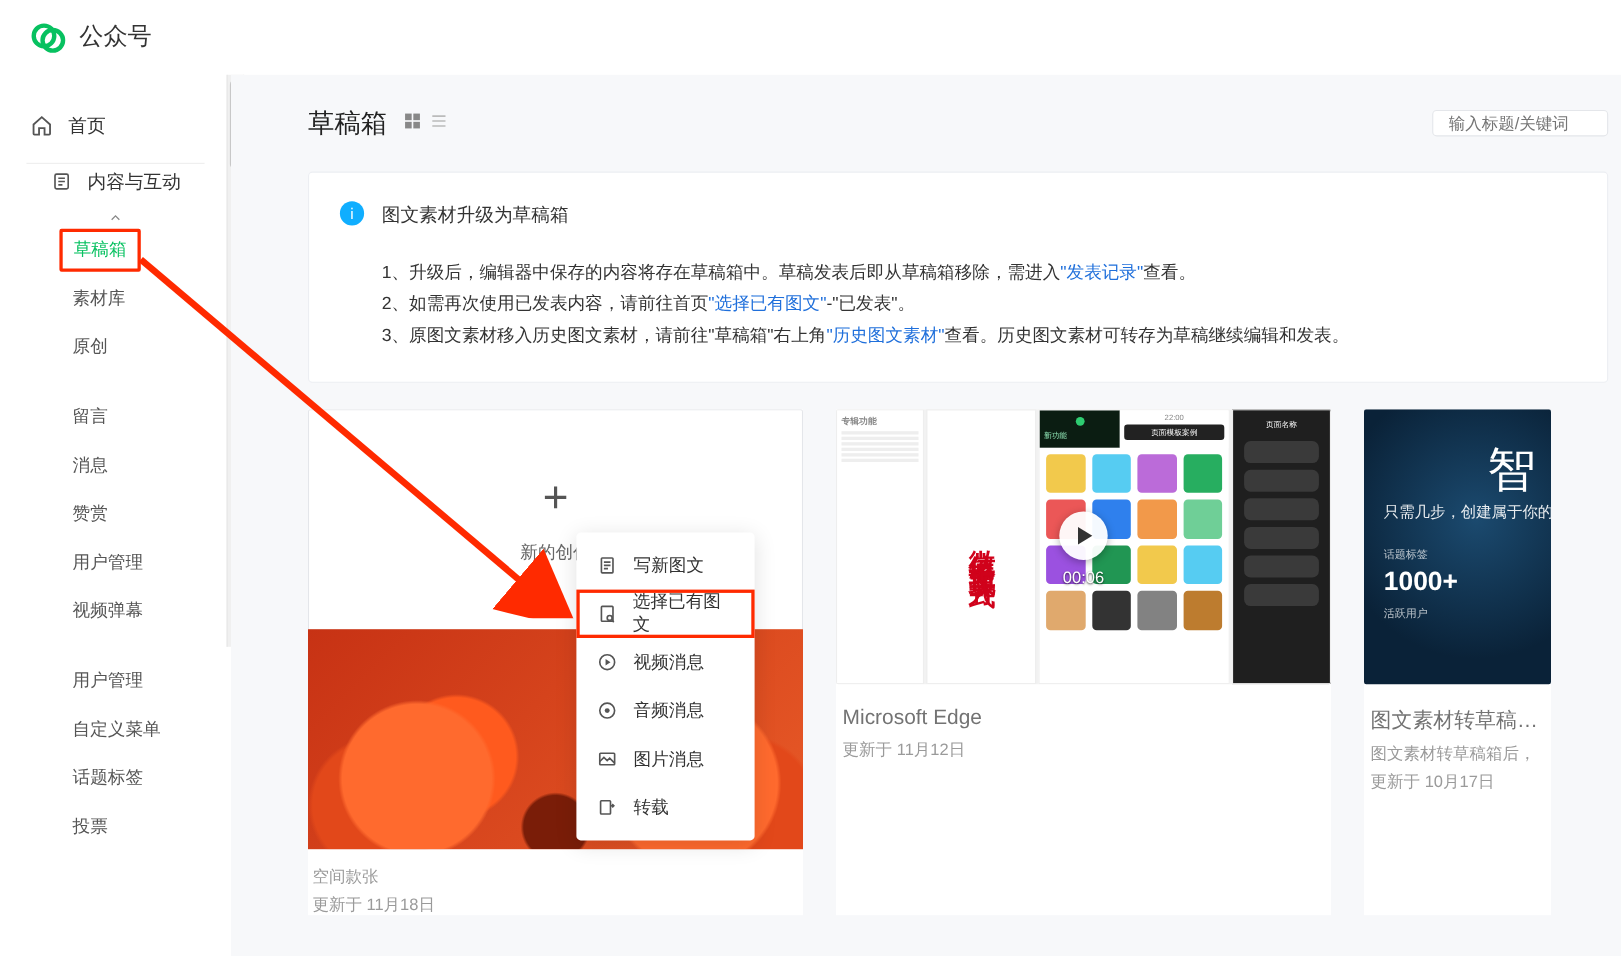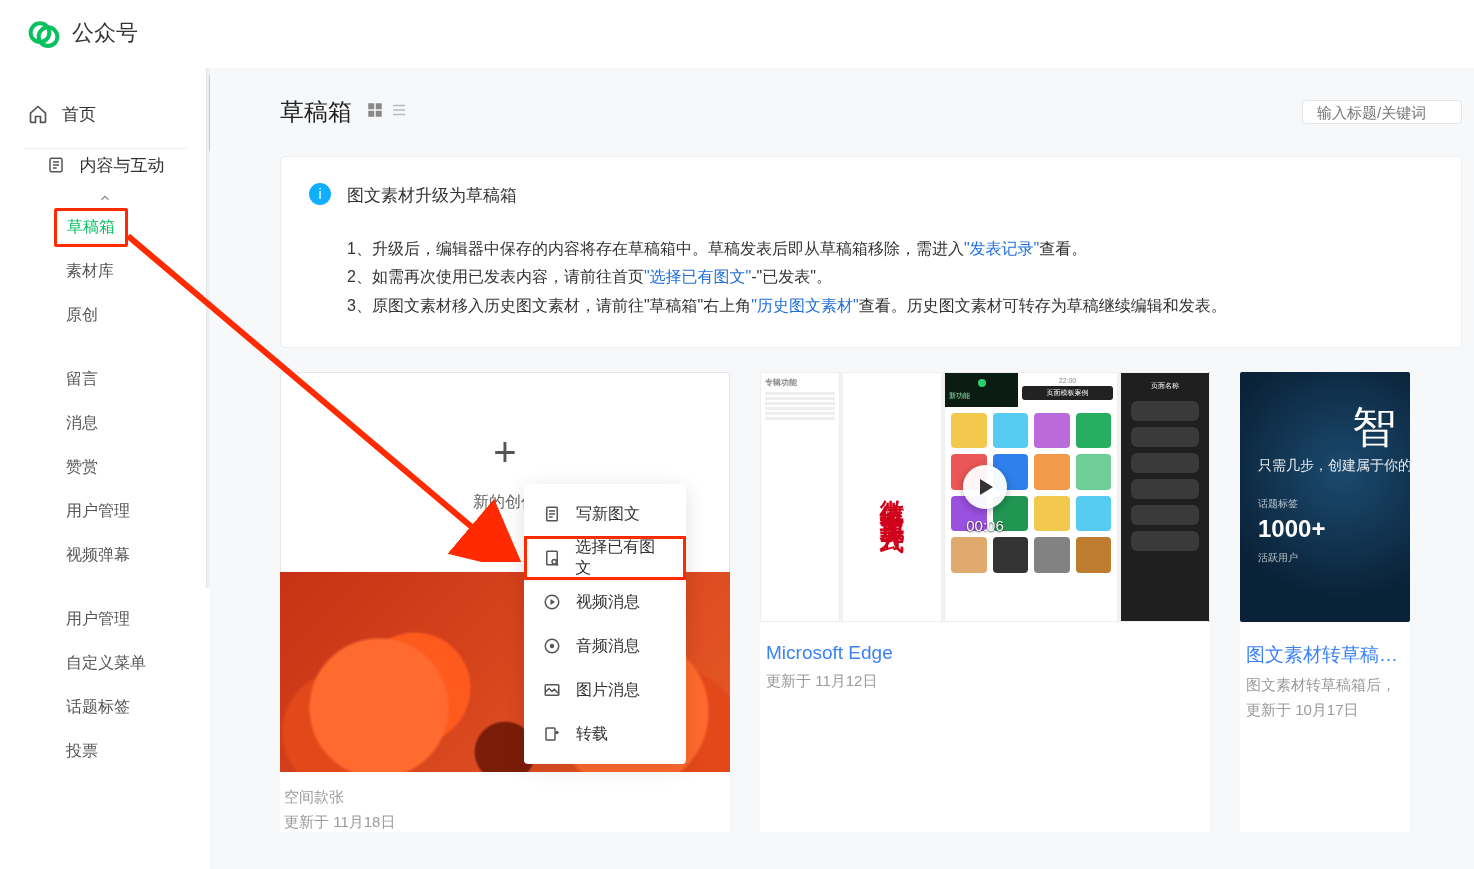--- a/index.html
+++ b/index.html
@@ -129,21 +129,21 @@
     background:
       radial-gradient(circle at 22% 68%, #ff6a2e 0 18%, transparent 19%),
       radial-gradient(circle at 30% 58%, #ff5a1e 0 16%, transparent 17%),
       radial-gradient(circle at 14% 80%, #e2481a 0 14%, transparent 15%),
       radial-gradient(circle at 78% 70%, #ff6a2e 0 20%, transparent 21%),
       radial-gradient(circle at 70% 58%, #ff5a1e 0 17%, transparent 18%),
       radial-gradient(circle at 88% 82%, #e2481a 0 15%, transparent 16%),
       radial-gradient(circle at 50% 90%, #7a1d08 0 10%, transparent 11%);
   }
   .card-meta{ padding:16px 4px 0 4px;}
-  .card-title{ font-size:19px; color:#3b82f6; margin-bottom:8px; white-space:nowrap; overflow:hidden; text-overflow:ellipsis;}
+  .card-title{ font-size:19px; color:#737373; margin-bottom:8px; white-space:nowrap; overflow:hidden; text-overflow:ellipsis;}
   .card-sub{ font-size:15px; color:#9a9a9a; margin-bottom:6px;}
   .card-time{ font-size:15px; color:#9a9a9a;}
   .card2 .cover, .card3 .cover{
     height:250px; border-radius:2px; position:relative; overflow:hidden;
   }
   .card2{ width:450px;}
   .card2 .cover{
     background:#f2f2f2;
     display:grid; grid-template-columns: 80px 100px 1fr 90px; gap:2px;
   }

